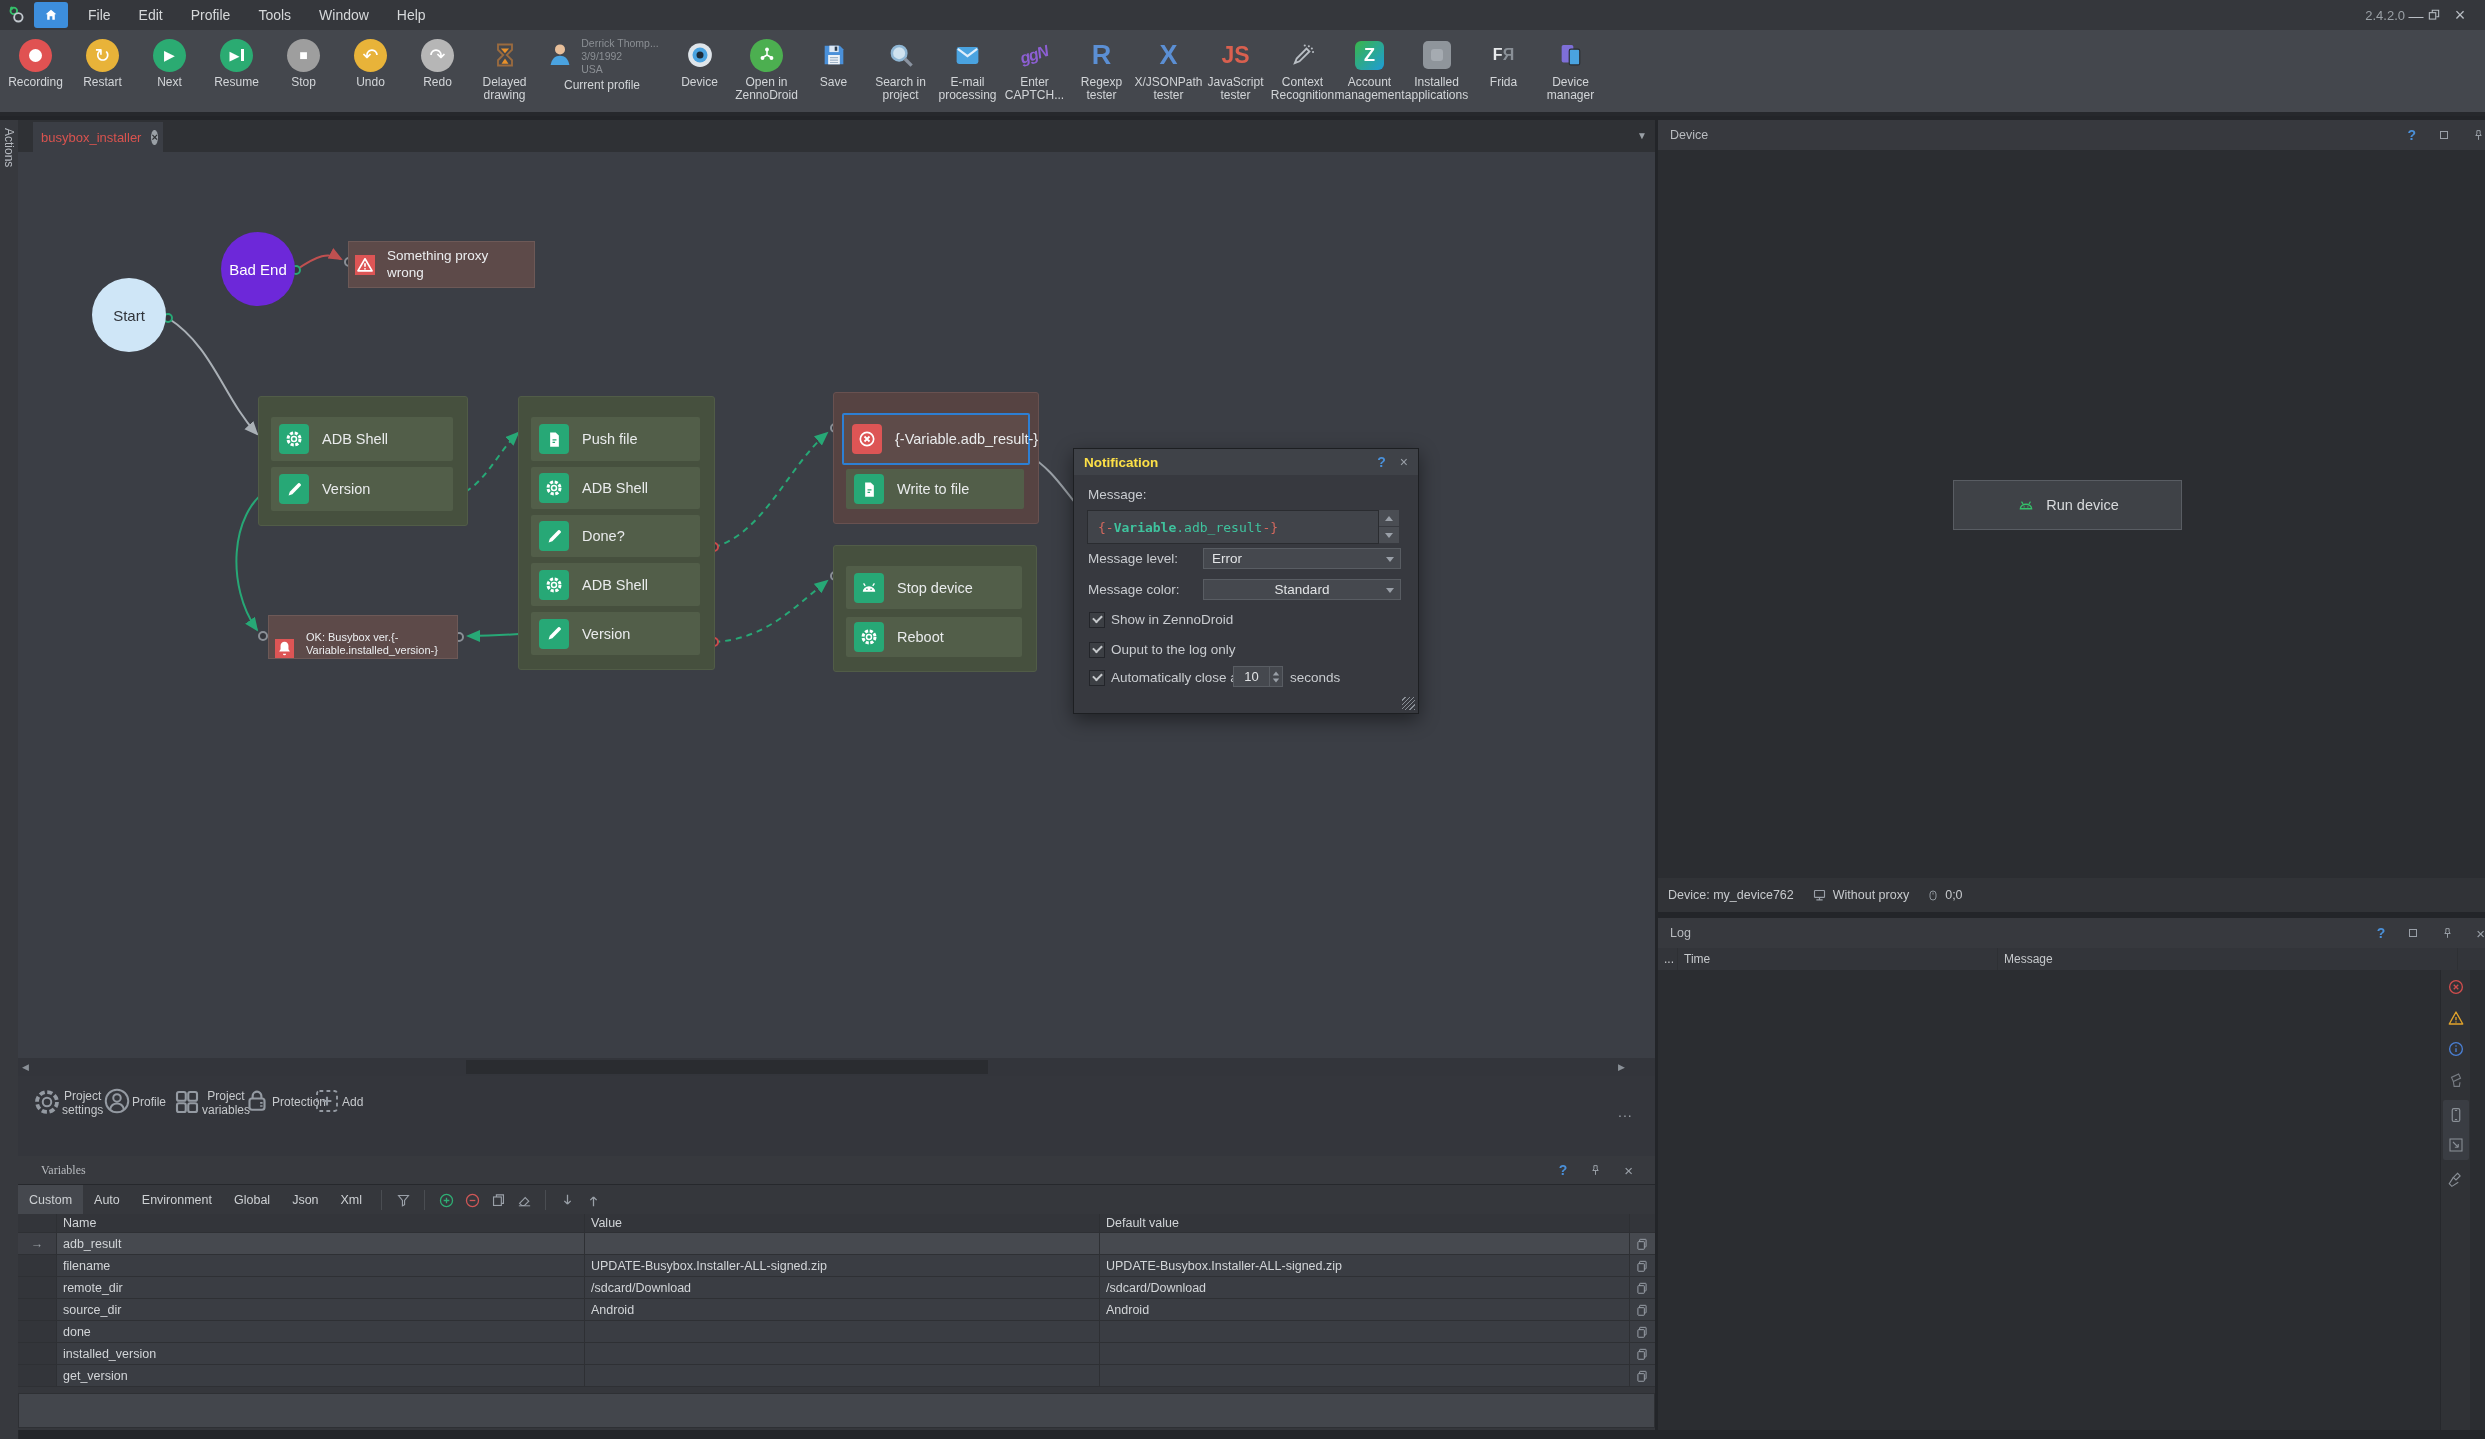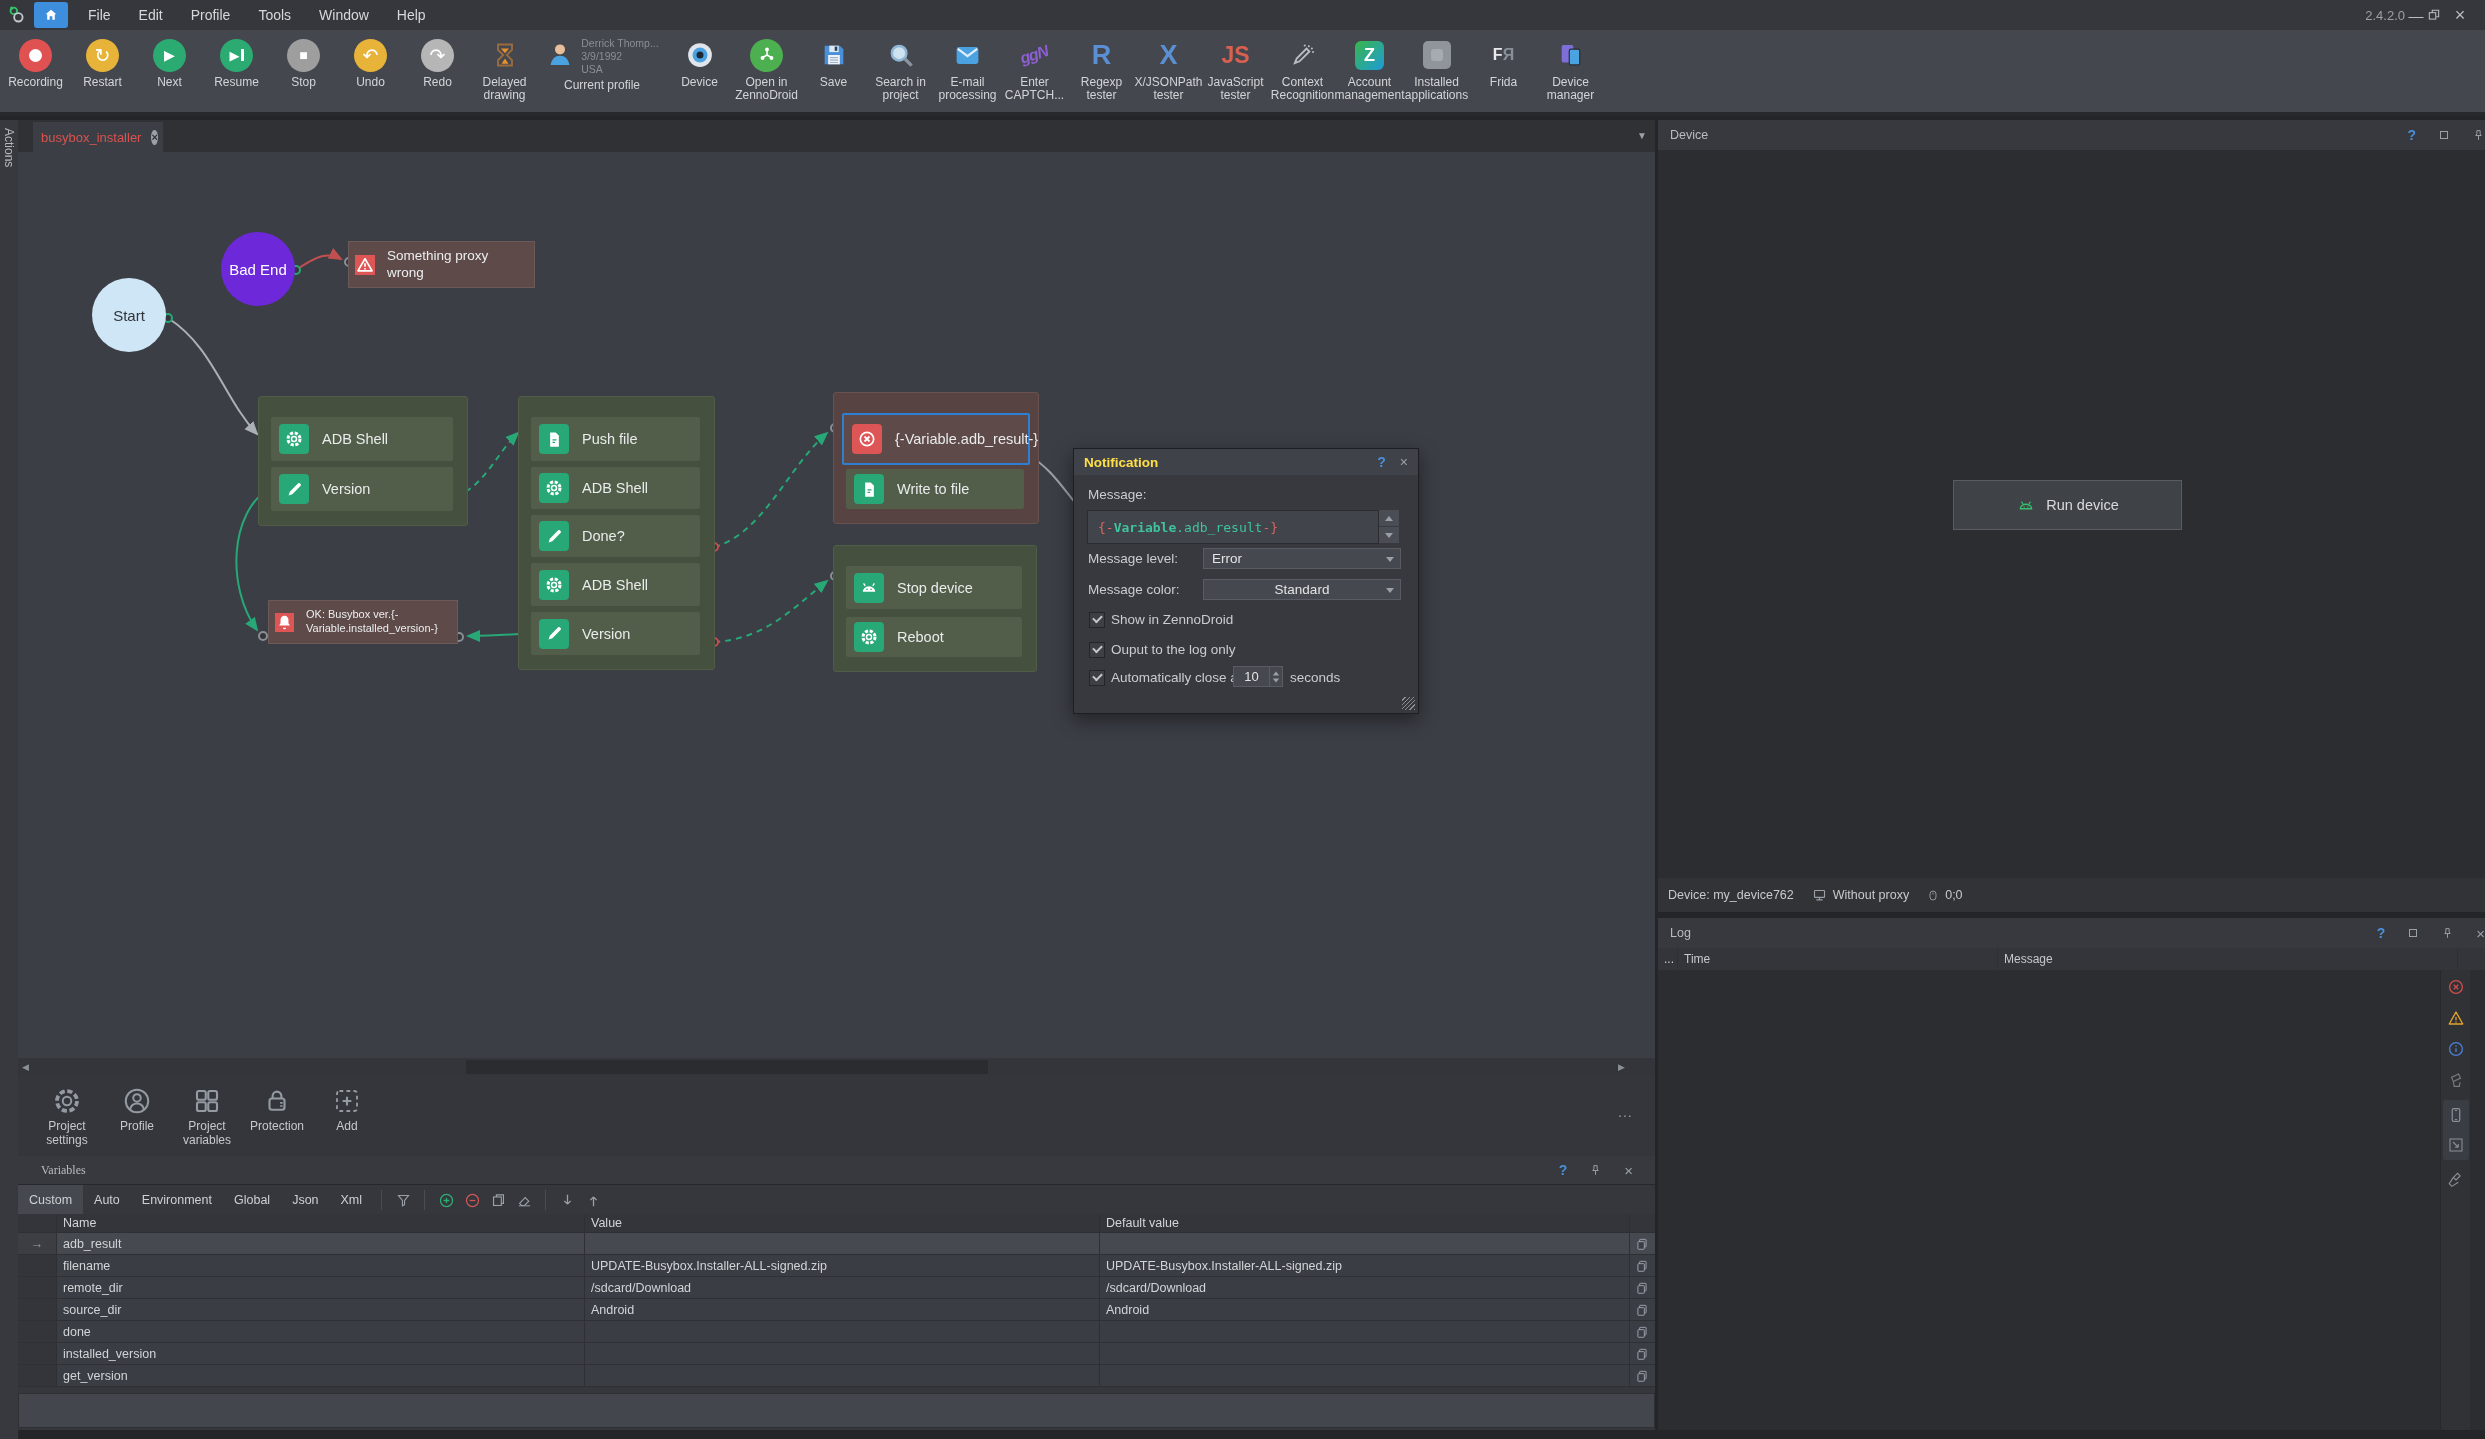--- a/index.html
+++ b/index.html
@@ -67,21 +67,21 @@
   #numbox{position:absolute;left:159px;top:217px;width:50px;height:21px;background:#45484e;border:1px solid #595d63;box-sizing:border-box;display:flex;align-items:center;}
   #numbox .v{flex:1;text-align:center;font-size:13px;color:#e2e4e6;}
   #numbox .ns{width:12px;display:flex;flex-direction:column;gap:2px;align-items:center;border-left:1px solid #595d63;height:100%;justify-content:center;}
   #grip{position:absolute;right:3px;bottom:3px;width:13px;height:13px;background:repeating-linear-gradient(135deg,transparent,transparent 2px,#8a8f96 2px,#8a8f96 3px);}
 
   
   #hscroll{left:18px;top:1058px;width:1637px;height:18px;background:#33353b;}
   #hthumb{position:absolute;left:448px;top:2px;width:522px;height:14px;background:#2a2c30;}
   .scr-arr{position:absolute;top:4px;color:#8a9097;font-size:9px;}
   #projectbar{left:18px;top:1076px;width:1637px;height:80px;background:#34363c;display:flex;align-items:flex-start;padding-left:14px;box-sizing:border-box;}
-  .pb-item{width:70px;display:flex;flex-direction:column;align-items:center;padding-top:10px;}
+  .pb-item{width:70px;display:flex;flex-direction:row;align-items:center;padding-top:10px;}
   .pb-label{font-size:12px;color:#c6c9cc;text-align:center;line-height:1.15;margin-top:4px;}
   #pb-more{position:absolute;left:1600px;top:28px;color:#9aa0a6;font-size:14px;letter-spacing:1px;}
 
   
   #vars{left:18px;top:1156px;width:1637px;height:274px;background:#35373c;}
   #vars-header{height:28px;background:#37393e;border-bottom:1px solid #26282c;display:flex;align-items:center;padding:0 10px;}
   #vars-header .cap{font-size:12px;color:#b9bcc0;margin-left:13px;font-family:Liberation Serif, serif;}
   .ph-icons{margin-left:auto;display:flex;align-items:center;gap:22px;padding-right:12px;}
   .ph-ico{color:#9aa0a8;font-size:13px;display:flex;align-items:center;justify-content:center;}
   .help-q{color:#4a90d9;font-weight:bold;font-size:14px;}
@@ -523,21 +523,21 @@
         <div class="alert-node" style="left: 330px; top: 89px; width: 185px; height: 45px;">
           <span class="nico r" style="margin-left: 6px;">
             <svg width="20" height="20" viewBox="0 0 24 24">
               <path d="M12 4.5L20.5 19h-17z" fill="none" stroke="#fff" stroke-width="2" stroke-linejoin="round"></path>
               <path d="M12 10v4" stroke="#fff" stroke-width="2"></path>
               <circle cx="12" cy="16.6" r="1.1" fill="#fff"></circle>
             </svg>
           </span>
           <span style="margin-left: 12px; color: rgb(236, 238, 240); font-size: 13.5px; line-height: 1.25; padding-right: 6px;">Something proxy wrong</span>
         </div>
-        <div class="alert-node" style="left: 250px; top: 448px; width: 188px; height: 42px;">
+        <div class="alert-node" style="left: 250px; top: 463px; width: 188px; height: 42px; align-items: flex-end;">
           <span class="nico r" style="margin-left: 6px;">
             <svg width="19" height="19" viewBox="0 0 24 24">
               <path d="M12 3.5c3 0 5 2.2 5 5v4.5l1.8 2.7H5.2L7 13V8.5c0-2.8 2-5 5-5z" fill="#fff"></path>
               <path d="M10 18.5a2 2 0 0 0 4 0z" fill="#fff"></path>
             </svg>
           </span>
           <span style="margin-left: 12px; color: rgb(236, 238, 240); font-size: 11px; line-height: 1.25; padding-right: 6px;">OK: Busybox ver.{-Variable.installed_version-}</span>
         </div>
       </div>
 

